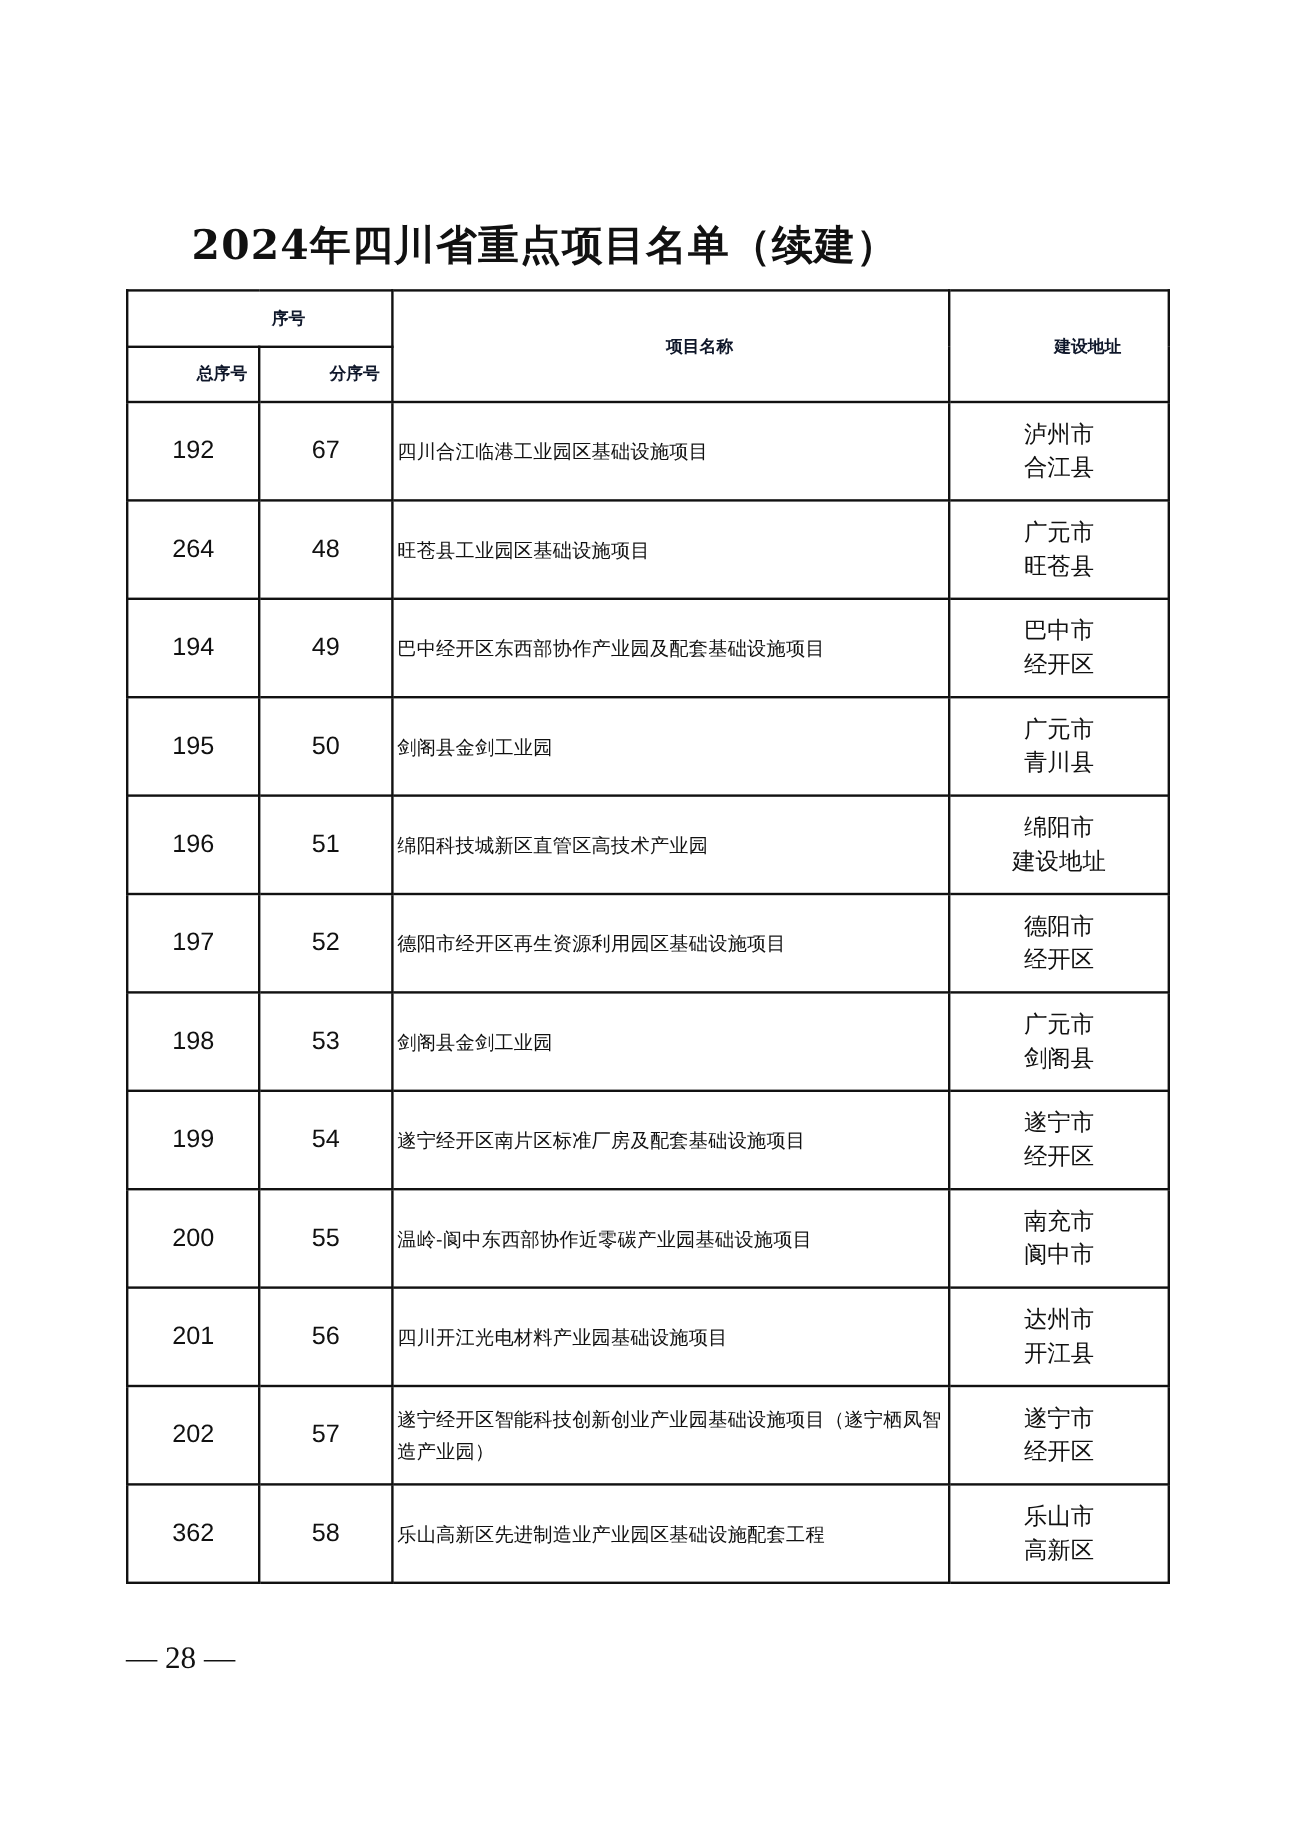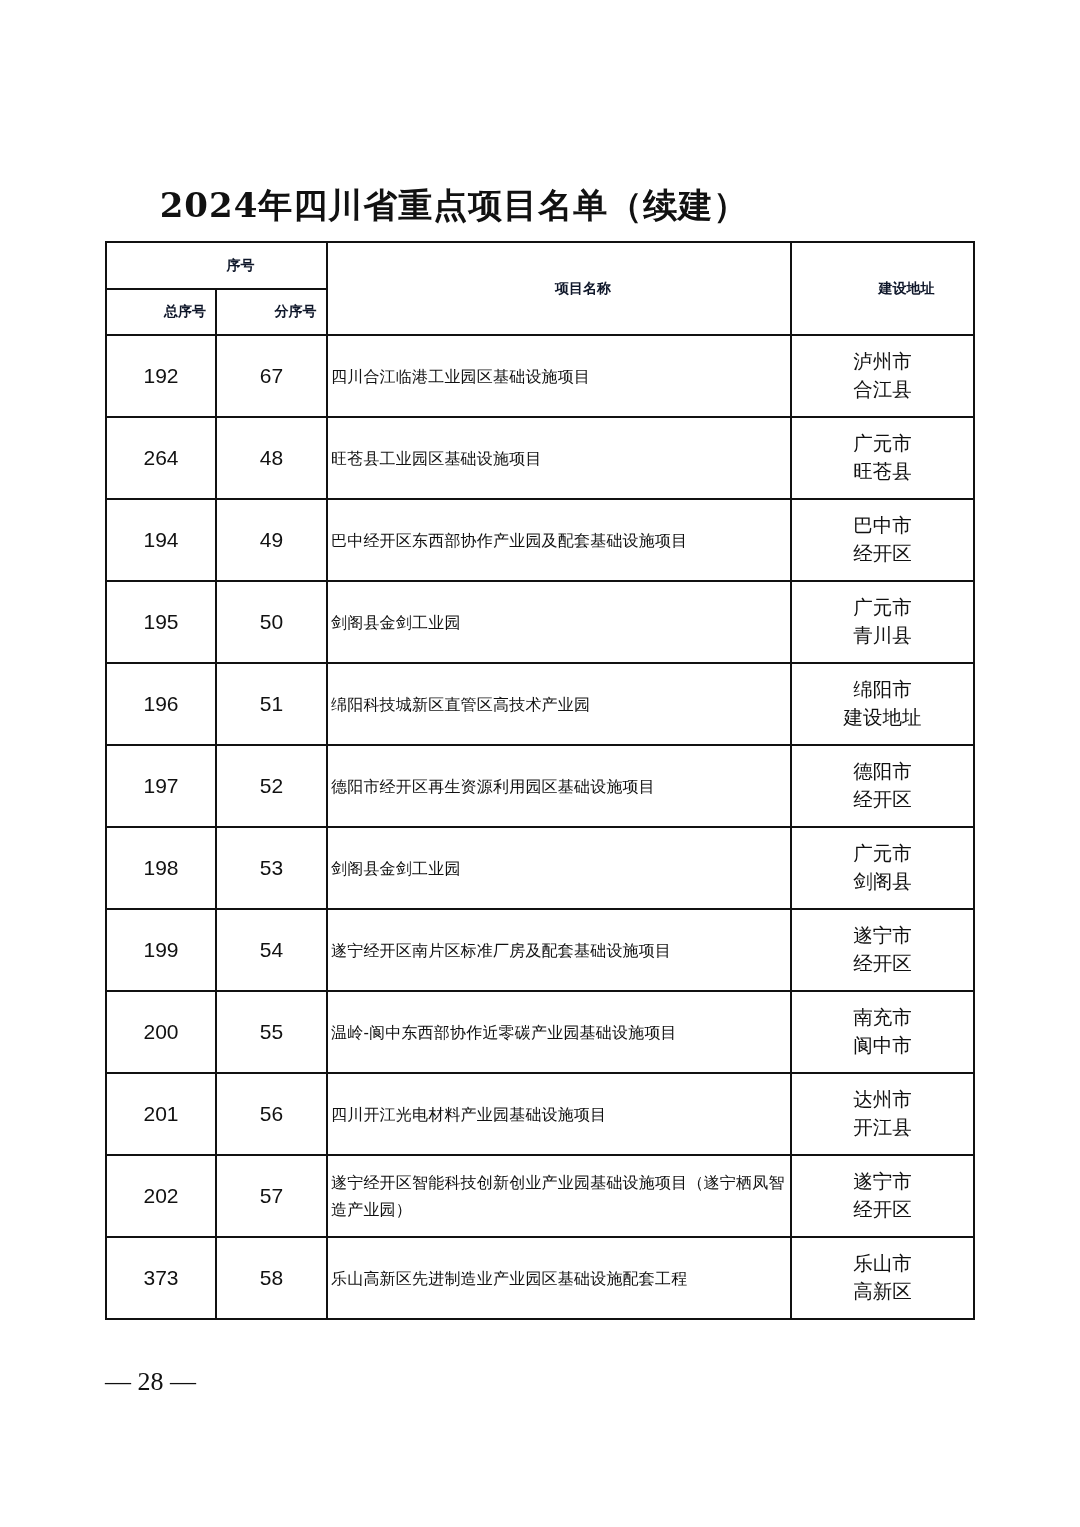--- a/index.html
+++ b/index.html
@@ -197,21 +197,21 @@
     <tr class="data-row">
       <td class="num-cell">202</td>
       <td class="num-cell">57</td>
       <td class="name-cell">遂宁经开区智能科技创新创业产业园基础设施项目（遂宁栖凤智造产业园）</td>
       <td class="addr-cell">
         <span class="addr-line">遂宁市</span>
         <span class="addr-line">经开区</span>
       </td>
     </tr>
     <tr class="data-row">
-      <td class="num-cell">373</td>
+      <td class="num-cell">362</td>
       <td class="num-cell">58</td>
       <td class="name-cell">乐山高新区先进制造业产业园区基础设施配套工程</td>
       <td class="addr-cell">
         <span class="addr-line">乐山市</span>
         <span class="addr-line">高新区</span>
       </td>
     </tr>
   </tbody>
 </table>
 

